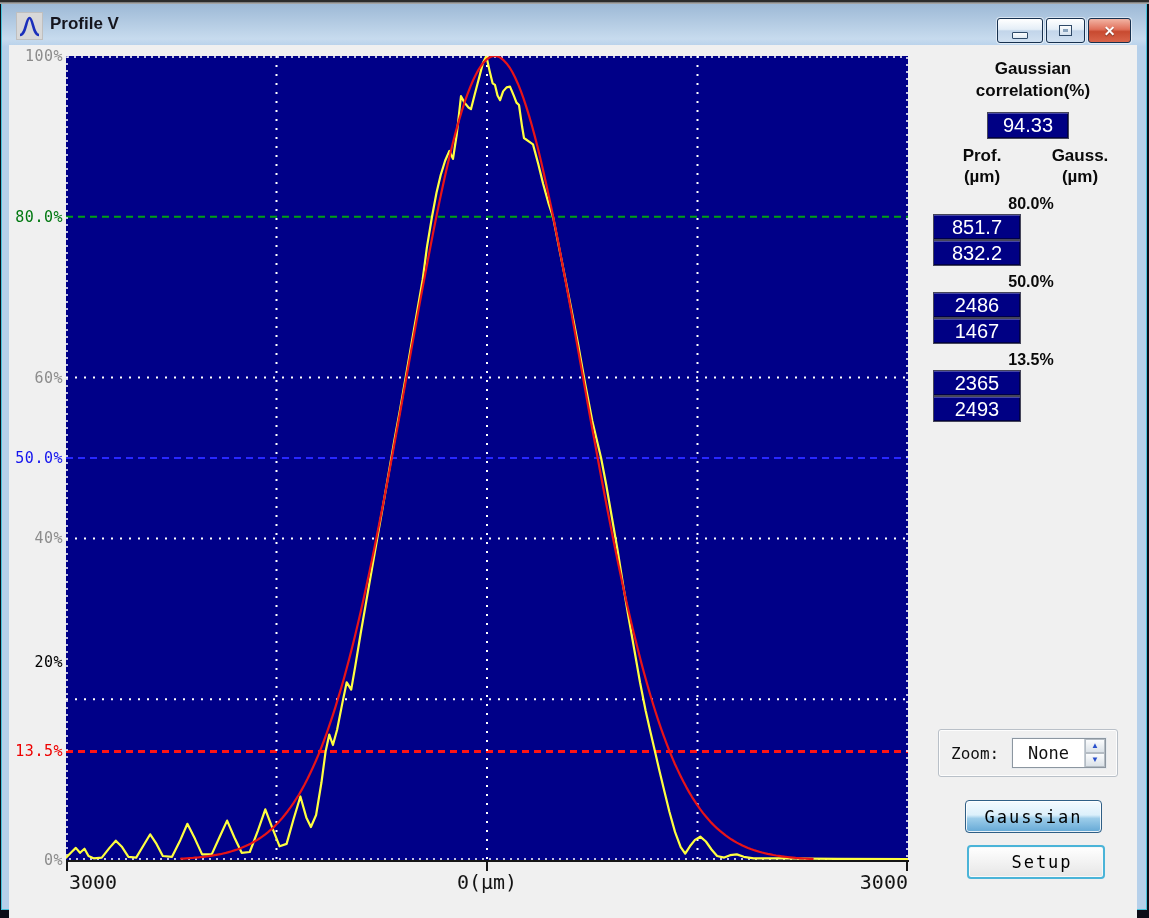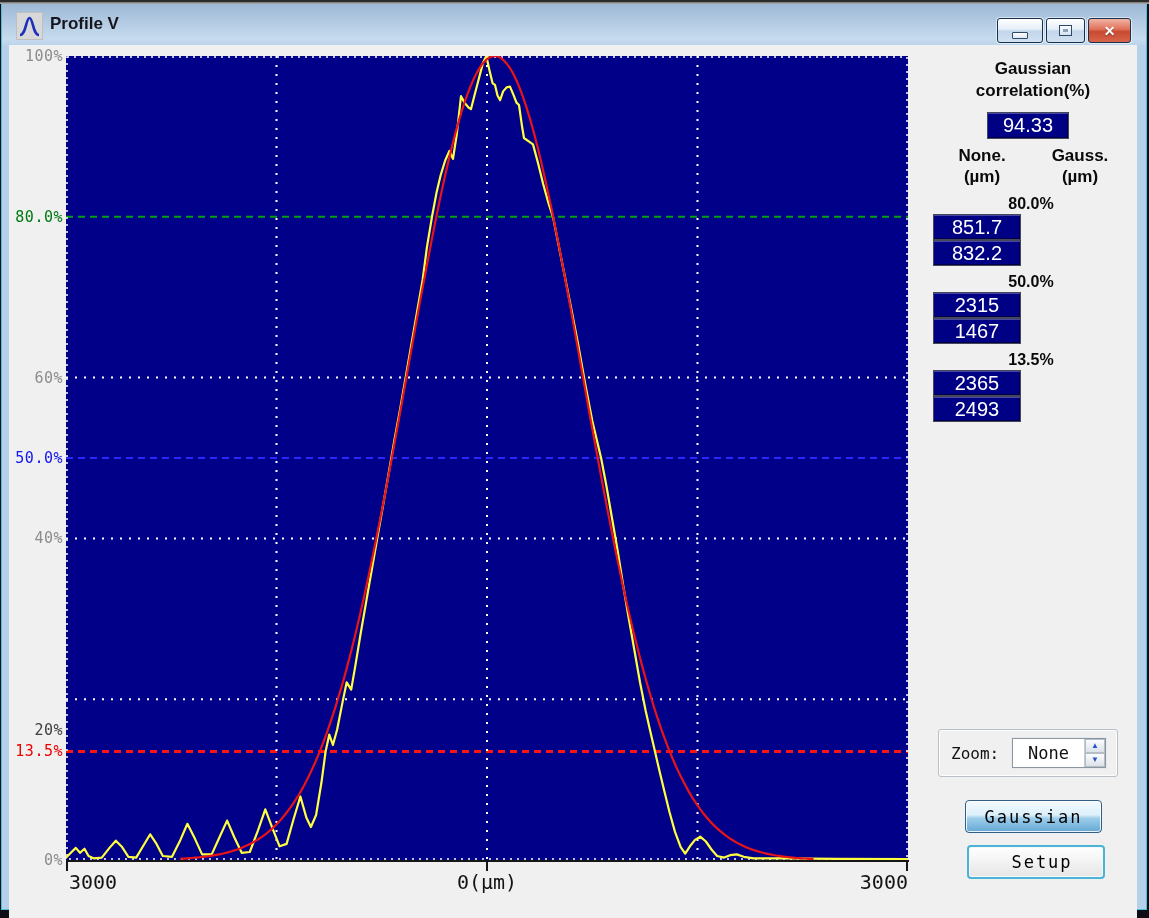--- a/index.html
+++ b/index.html
@@ -128,62 +128,62 @@
           <polyline points="0.0,801.6 5.6,796.0 9.8,791.9 14.0,796.8 18.5,792.7 22.5,800.0 28.1,802.4 35.8,801.6 43.5,791.9 49.8,784.7 56.1,791.1 62.4,800.8 70.2,801.6 77.9,788.7 84.2,778.3 90.5,787.9 96.8,800.0 106.0,800.8 114.4,783.9 121.4,767.8 129.1,783.1 136.1,798.4 145.7,798.4 153.7,780.7 161.1,764.6 168.4,781.5 175.7,796.8 183.8,796.0 192.0,774.3 199.3,753.3 206.6,772.6 213.6,790.3 220.6,787.9 227.6,763.0 234.4,740.5 240.3,761.4 244.9,771.0 250.1,759.0 255.4,726.8 259.6,695.5 263.3,678.6 266.9,689.0 271.1,673.8 276.5,646.4 280.7,626.3 285.2,633.6 289.4,609.4 294.7,577.3 300.3,545.1 305.9,513.0 311.5,480.8 317.2,448.6 322.8,416.5 328.4,384.3 334.3,352.2 339.9,320.0 345.5,287.8 351.1,255.7 356.7,223.5 360.9,191.4 366.0,160.8 370.5,136.7 374.7,119.0 379.2,104.5 383.4,94.9 387.0,102.9 390.8,78.0 395.0,40.2 398.5,46.6 402.5,51.5 405.0,53.1 408.7,38.6 412.9,22.5 417.1,6.4 420.3,0.0 423.5,14.5 426.6,27.3 429.0,28.9 431.5,39.4 434.1,44.2 437.1,35.4 440.6,31.4 444.0,30.6 447.7,39.4 450.5,46.6 453.0,49.0 456.1,70.8 458.0,82.0 462.4,85.2 467.0,88.4 472.2,107.7 477.1,127.8 482.7,147.9 487.0,160.8 494.0,196.2 499.6,224.3 505.2,252.5 512.2,288.6 519.2,328.0 526.3,365.0 535.1,402.0 540.3,429.3 545.9,461.5 551.5,493.7 557.1,529.0 562.7,562.0 568.4,594.2 574.0,626.3 579.6,654.5 584.1,674.6 589.0,695.5 593.6,715.6 598.5,735.7 603.4,755.8 609.0,775.9 614.7,791.1 619.2,797.6 623.9,790.3 629.0,783.9 634.3,780.7 639.9,785.5 645.5,793.5 651.1,800.0 658.2,801.6 664.1,799.2 670.8,798.4 677.8,800.8 687.6,802.4 715.7,802.4 771.8,802.8 842.0,803.2" fill="none" stroke="#ffff40" stroke-width="2.2" stroke-linejoin="round" stroke-linecap="round"></polyline>
           <polyline points="115.1,802.7 117.9,802.6 120.7,802.4 123.5,802.2 126.3,802.0 129.1,801.7 131.9,801.5 134.7,801.2 137.5,800.9 140.3,800.5 143.1,800.1 145.9,799.7 148.8,799.2 151.6,798.7 154.4,798.2 157.2,797.5 160.0,796.9 162.8,796.1 165.6,795.3 168.4,794.4 171.2,793.5 174.0,792.5 176.8,791.3 179.6,790.1 182.4,788.8 185.2,787.4 188.0,785.8 190.9,784.1 193.7,782.3 196.5,780.4 199.3,778.3 202.1,776.1 204.9,773.7 207.7,771.1 210.5,768.3 213.3,765.4 216.1,762.2 218.9,758.8 221.7,755.2 224.5,751.4 227.3,747.4 230.1,743.0 233.0,738.5 235.8,733.6 238.6,728.5 241.4,723.1 244.2,717.3 247.0,711.3 249.8,705.0 252.6,698.3 255.4,691.3 258.2,684.0 261.0,676.3 263.8,668.2 266.6,659.8 269.4,651.1 272.2,641.9 275.1,632.4 277.9,622.6 280.7,612.3 283.5,601.7 286.3,590.8 289.1,579.4 291.9,567.7 294.7,555.7 297.5,543.3 300.3,530.6 303.1,517.5 305.9,504.1 308.7,490.5 311.5,476.5 314.3,462.3 317.2,447.8 320.0,433.1 322.8,418.2 325.6,403.1 328.4,387.9 331.2,372.5 334.0,357.0 336.8,341.4 339.6,325.7 342.4,310.1 345.2,294.4 348.0,278.9 350.8,263.3 353.6,247.9 356.4,232.7 359.3,217.6 362.1,202.8 364.9,188.2 367.7,173.9 370.5,160.0 373.3,146.4 376.1,133.2 378.9,120.5 381.7,108.2 384.5,96.5 387.3,85.3 390.1,74.6 392.9,64.6 395.7,55.2 398.5,46.5 401.4,38.4 404.2,31.1 407.0,24.5 409.8,18.7 412.6,13.6 415.4,9.3 418.2,5.8 421.0,3.1 423.8,1.3 426.6,0.2 429.4,0.0 432.2,0.6 435.0,2.1 437.8,4.4 440.6,7.4 443.5,11.3 446.3,16.0 449.1,21.5 451.9,27.7 454.7,34.7 457.5,42.4 460.3,50.8 463.1,59.8 465.9,69.5 468.7,79.9 471.5,90.8 474.3,102.3 477.1,114.3 479.9,126.8 482.7,139.8 485.6,153.1 488.4,166.9 491.2,181.0 494.0,195.5 496.8,210.2 499.6,225.1 502.4,240.3 505.2,255.6 508.0,271.1 510.8,286.6 513.6,302.3 516.4,317.9 519.2,333.6 522.0,349.2 524.8,364.7 527.7,380.2 530.5,395.5 533.3,410.7 536.1,425.7 538.9,440.5 541.7,455.1 544.5,469.4 547.3,483.5 550.1,497.3 552.9,510.9 555.7,524.1 558.5,537.0 561.3,549.5 564.1,561.8 566.9,573.6 569.8,585.1 572.6,596.3 575.4,607.1 578.2,617.5 581.0,627.5 583.8,637.2 586.6,646.5 589.4,655.5 592.2,664.1 595.0,672.3 597.8,680.2 600.6,687.7 603.4,694.8 606.2,701.7 609.0,708.2 611.9,714.4 614.7,720.2 617.5,725.8 620.3,731.1 623.1,736.1 625.9,740.8 628.7,745.2 631.5,749.4 634.3,753.4 637.1,757.1 639.9,760.5 642.7,763.8 645.5,766.9 648.3,769.7 651.1,772.4 654.0,774.9 656.8,777.2 659.6,779.4 662.4,781.4 665.2,783.3 668.0,785.0 670.8,786.6 673.6,788.1 676.4,789.5 679.2,790.7 682.0,791.9 684.8,793.0 687.6,794.0 690.4,794.9 693.2,795.7 696.1,796.5 698.9,797.2 701.7,797.9 704.5,798.4 707.3,799.0 710.1,799.5 712.9,799.9 715.7,800.3 718.5,800.7 721.3,801.0 724.1,801.3 726.9,801.6 729.7,801.9 732.5,802.1 735.3,802.3 738.2,802.5 741.0,802.6 743.8,802.8 746.6,802.9" fill="none" stroke="#e81418" stroke-width="2.2" stroke-linejoin="round" stroke-linecap="round"></polyline>
         </svg>
 
       <div id="y-axis-labels">
           <div class="y-label mono" style="color: rgb(140, 140, 140); top: 2px;">100%</div>
           <div class="y-label mono" style="color: rgb(0, 120, 16); top: 162.8px;">80.0%</div>
           <div class="y-label mono" style="color: rgb(140, 140, 140); top: 323.6px;">60%</div>
           <div class="y-label mono" style="color: rgb(20, 20, 238); top: 404px;">50.0%</div>
           <div class="y-label mono" style="color: rgb(140, 140, 140); top: 484.4px;">40%</div>
-          <div class="y-label mono" style="color: #404040; top: 676px;">20%</div>
+          <div class="y-label mono" style="color: #000000; top: 608px;">20%</div>
           <div class="y-label mono" style="color: rgb(238, 0, 0); top: 697.46px;">13.5%</div>
           <div class="y-label mono" style="color: rgb(140, 140, 140); top: 806px;">0%</div>
         </div>
 
       <div id="x-axis-line"></div>
       <div class="x-tick" id="x-tick-left"></div>
       <div class="x-tick" id="x-tick-center"></div>
       <div class="x-tick" id="x-tick-right"></div>
       <div class="x-label mono" id="x-label-left">3000</div>
       <div class="x-label mono" id="x-label-center">0(µm)</div>
       <div class="x-label mono" id="x-label-right">3000</div>
 
       <div id="corr-label">
         <div>Gaussian</div>
         <div>correlation(%)</div>
       </div>
       <div class="value-box" id="corr-value-box">94.33</div>
 
       <div id="col-headers">
         <div class="col-header">
-          <div>None.</div>
+          <div>Prof.</div>
           <div>(µm)</div>
         </div>
         <div class="col-header">
           <div>Gauss.</div>
           <div>(µm)</div>
         </div>
       </div>
 
       <div id="width-rows">
           <div class="width-row">
             <div class="row-level">80.0%</div>
             <div class="row-boxes">
               <div class="value-box">851.7</div>
               <div class="value-box">832.2</div>
             </div>
           </div>
           <div class="width-row">
             <div class="row-level">50.0%</div>
             <div class="row-boxes">
-              <div class="value-box">2315</div>
+              <div class="value-box">2486</div>
               <div class="value-box">1467</div>
             </div>
           </div>
           <div class="width-row">
             <div class="row-level">13.5%</div>
             <div class="row-boxes">
               <div class="value-box">2365</div>
               <div class="value-box">2493</div>
             </div>
           </div>

